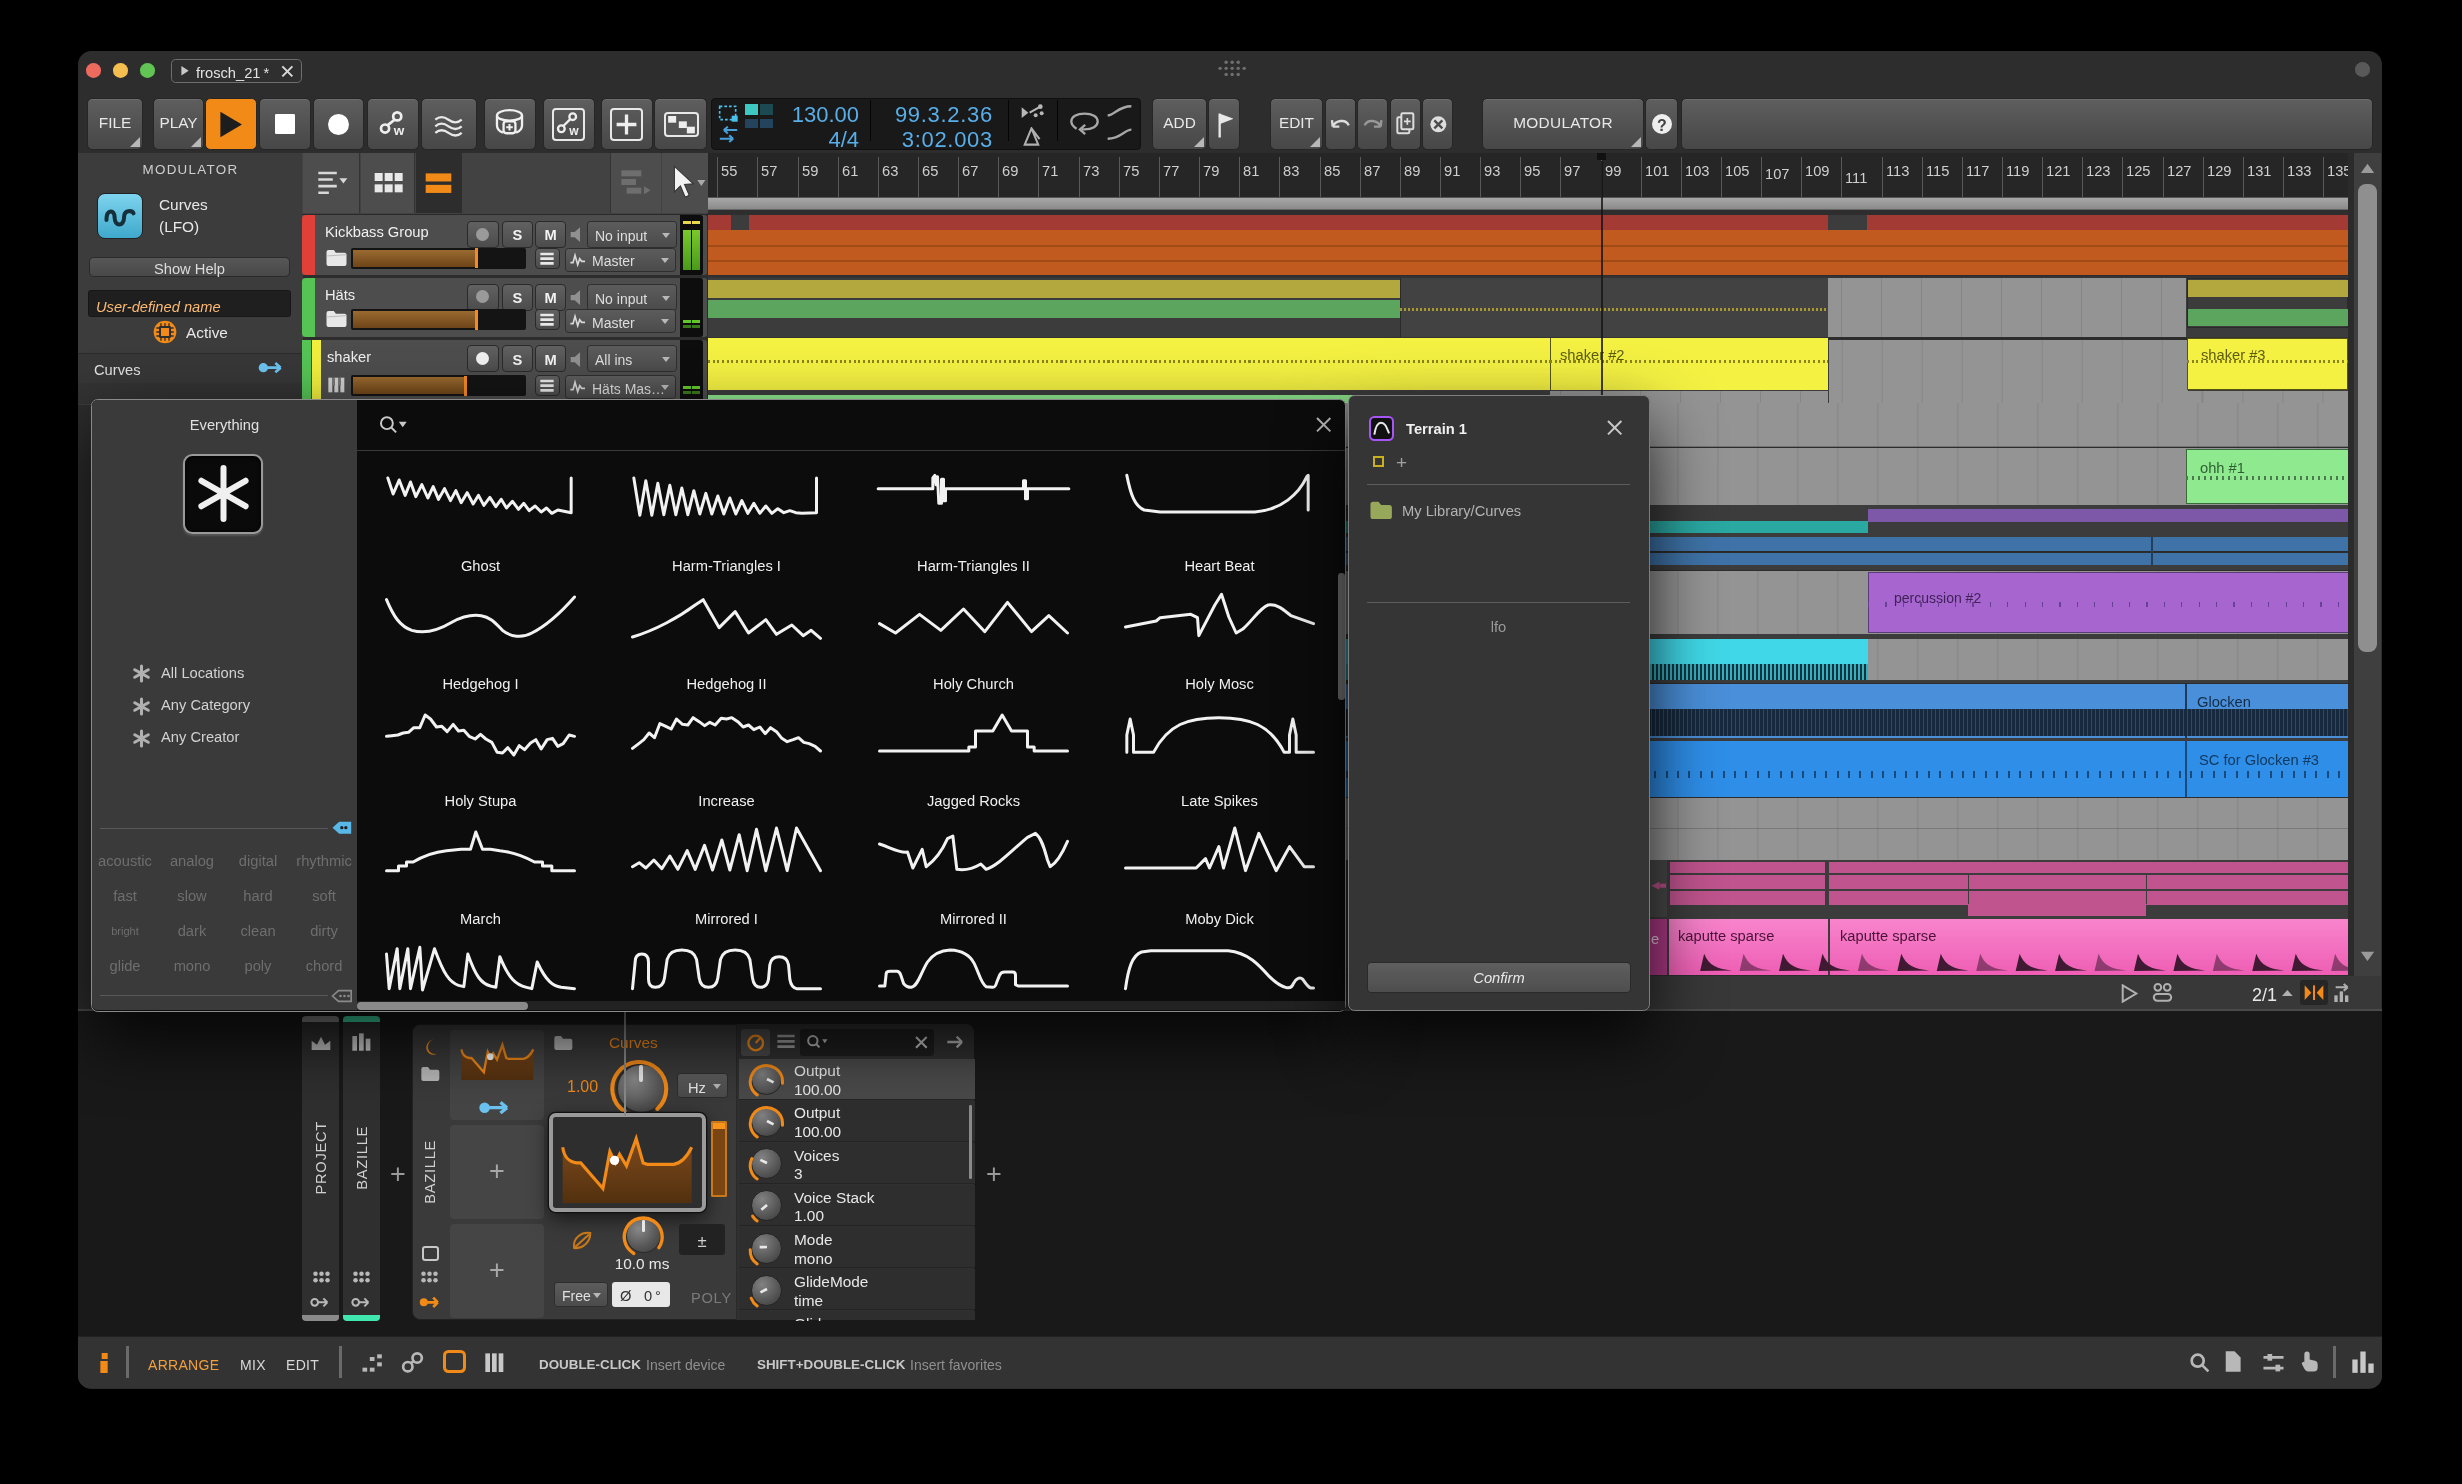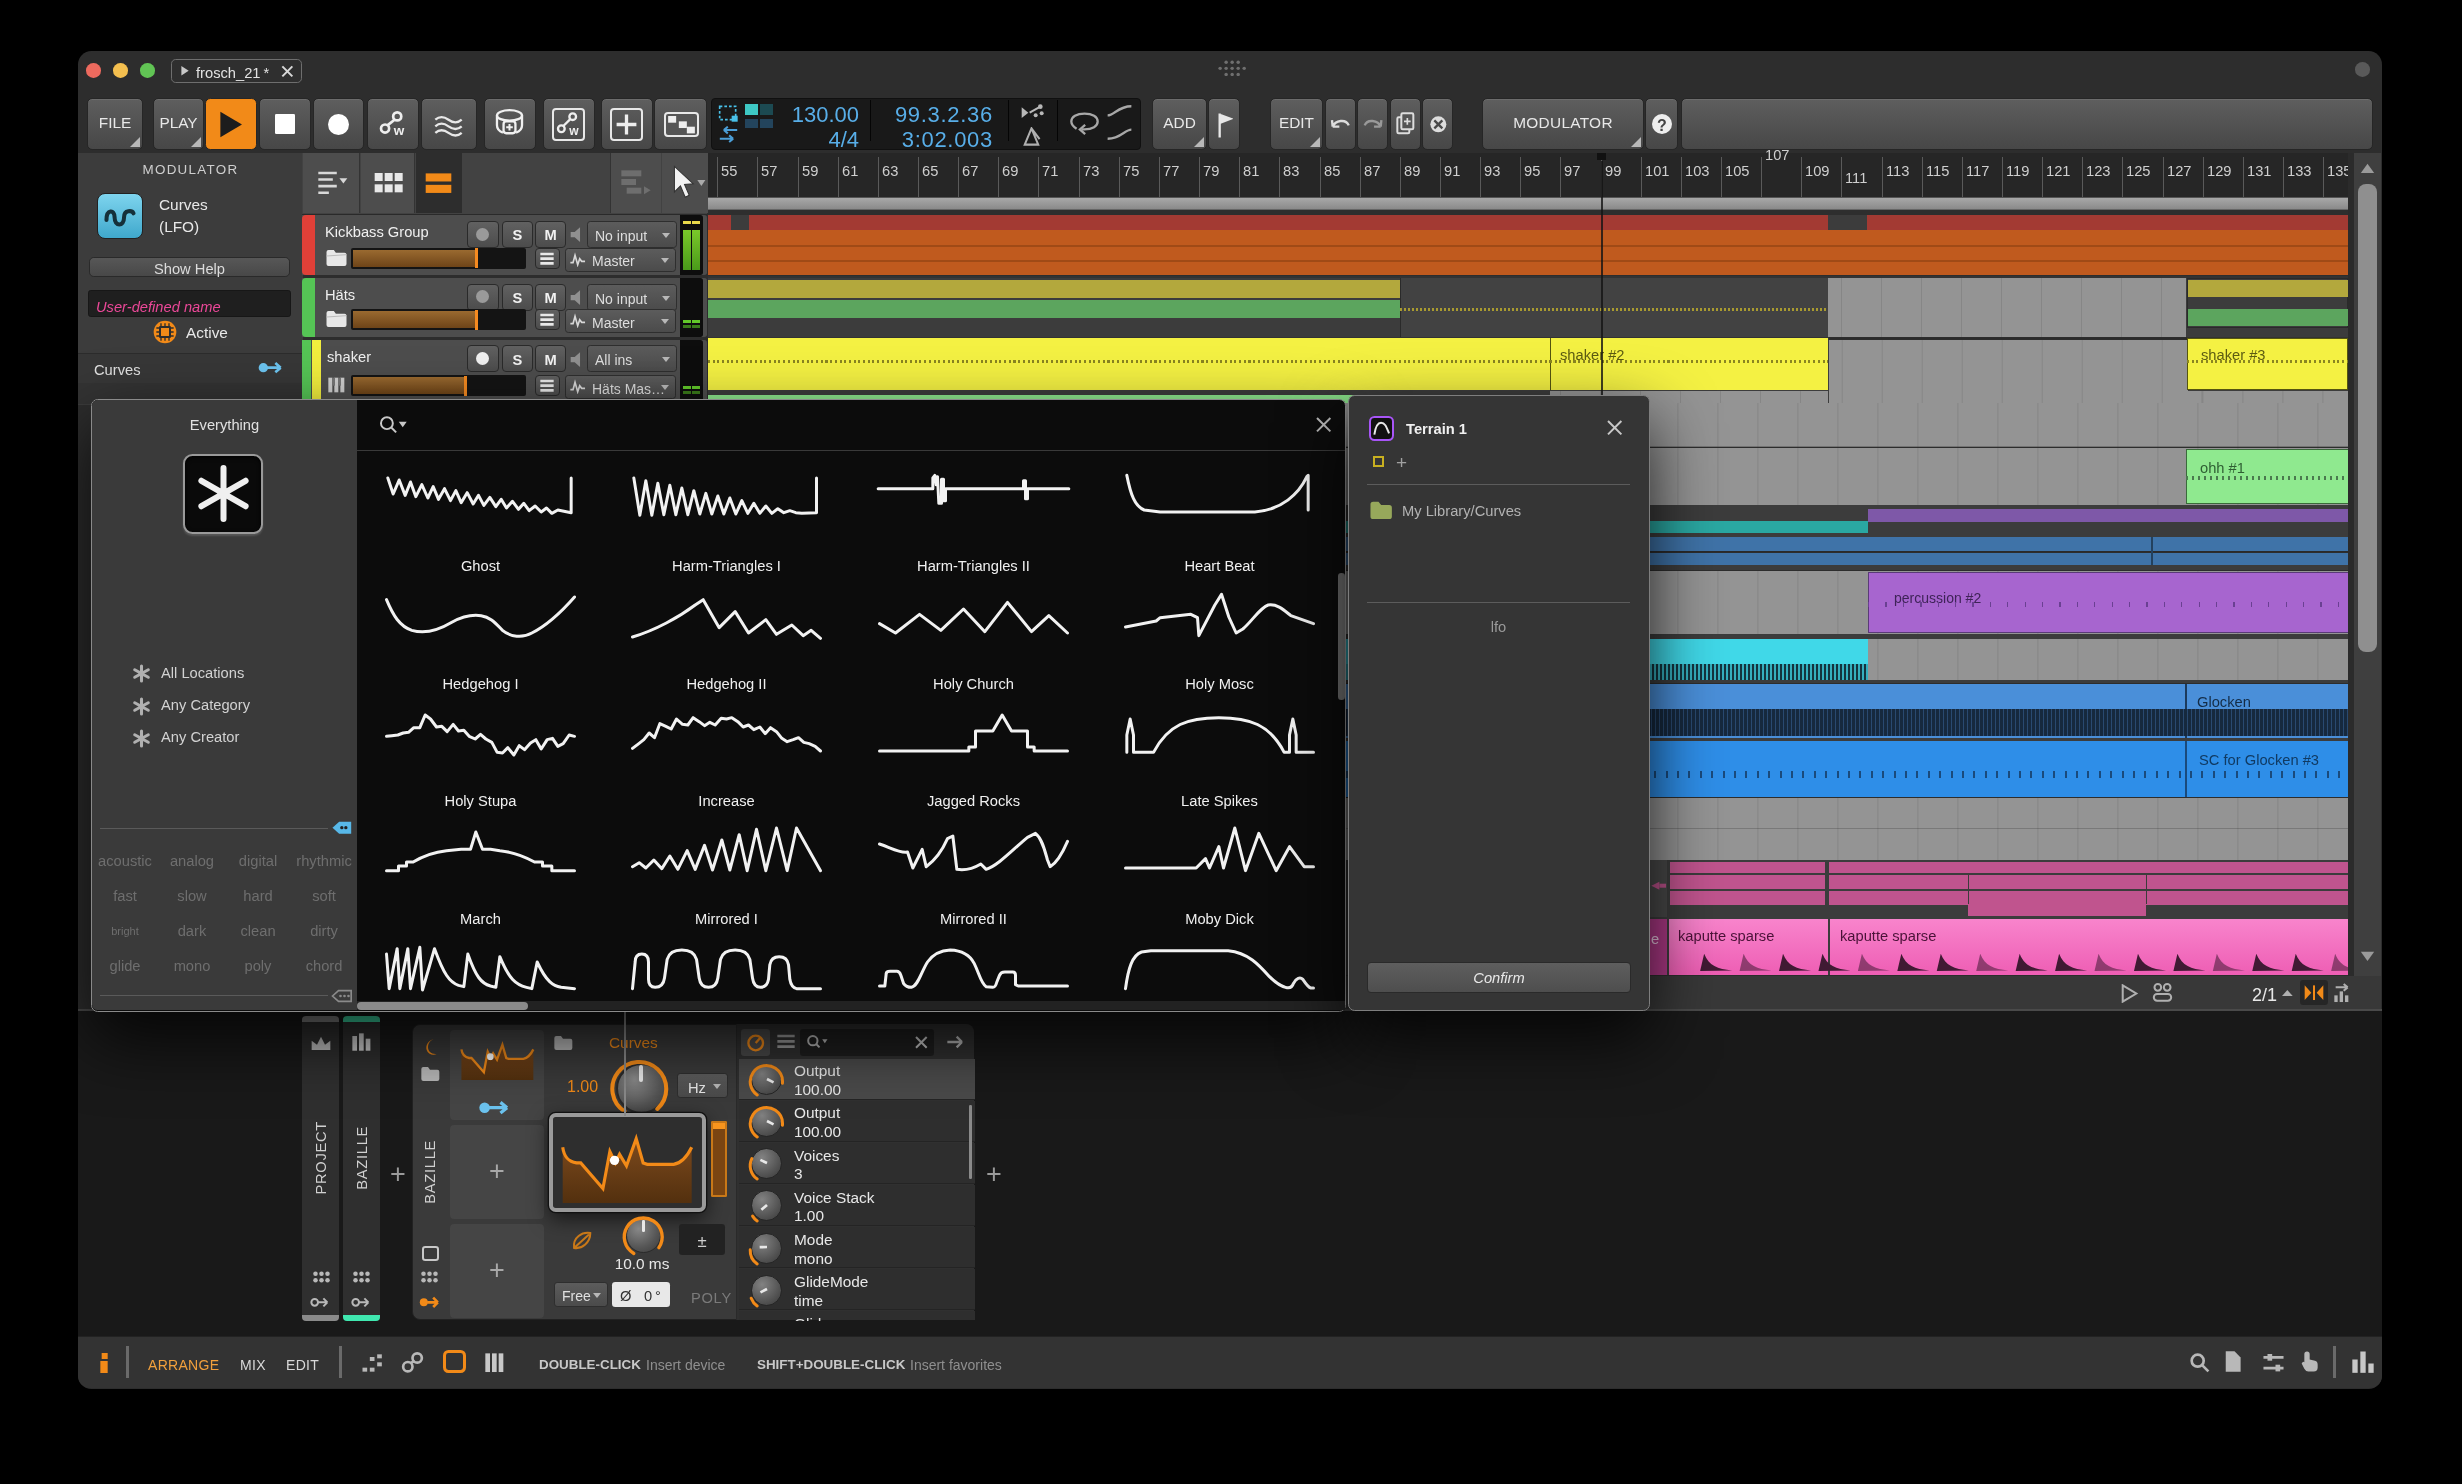--- a/index.html
+++ b/index.html
@@ -165,21 +165,21 @@
 <div class="t" style="left:78px;top:161px;width:225px;text-align:center;font-size:13.4px;line-height:17.4px;color:#cfcfcf;letter-spacing:1.3px;">MODULATOR</div>
 <div class="" style="left:97px;top:193px;width:46px;height:46px;background:linear-gradient(#7ed4ee,#3fa8cc);border-radius:8px;border:1.3px solid #222;"></div>
 <svg style="position:absolute;left:97px;top:193px;" width="46" height="46" viewBox="0 0 68 68">
     <path d="M14,40 C14,24 26,24 26,36 C26,50 40,50 40,36 C40,24 52,26 54,30" stroke="#15303a" stroke-width="6" fill="none" stroke-linecap="round"></path>
   </svg>
 <div class="t " style="left:159px;top:195px;font-size:15.4px;line-height:19.4px;color:#e8e8e8;">Curves</div>
 <div class="t " style="left:159px;top:217px;font-size:15.4px;line-height:19.4px;color:#e8e8e8;">(LFO)</div>
 <div class="" style="left:89px;top:257px;width:201px;height:20px;background:linear-gradient(#575757,#484848);border-radius:4.7px;border:0.7px solid #2a2a2a;"></div>
 <div class="t" style="left:89px;top:260px;width:201px;text-align:center;font-size:14.7px;line-height:19px;color:#dcdcdc;">Show Help</div>
 <div class="" style="left:88px;top:290px;width:203px;height:27px;background:#1f1f1f;border-radius:2.7px;border:0.7px solid #171717;"></div>
-<div class="t " style="left:96px;top:298px;font-size:14.7px;line-height:19px;color:#ec4899;font-style:italic;">User-defined name</div>
+<div class="t " style="left:96px;top:298px;font-size:14.7px;line-height:19px;color:#fdba74;font-style:italic;">User-defined name</div>
 <svg style="position:absolute;left:153px;top:320px;" width="24" height="24" viewBox="0 0 36 36">
     <circle cx="18" cy="18" r="17" fill="#f28a18"></circle>
     <rect x="9" y="9" width="18" height="18" rx="2" fill="#2d2d2d"></rect>
     <rect x="12" y="12" width="12" height="12" fill="#f28a18"></rect>
     <g stroke="#2d2d2d" stroke-width="2">
       <path d="M12,5 V9 M18,5 V9 M24,5 V9 M12,27 V31 M18,27 V31 M24,27 V31 M5,12 H9 M5,18 H9 M5,24 H9 M27,12 H31 M27,18 H31 M27,24 H31"></path>
     </g>
   </svg>
 <div class="t " style="left:186px;top:323px;font-size:15.4px;line-height:19.4px;color:#e8e8e8;">Active</div>
 <div class="" style="left:78px;top:353px;width:225px;height:31px;background:#373737;border-top:1.3px solid #2c2c2c;"></div>
@@ -385,21 +385,21 @@
 <div class="t " style="left:1564px;top:162px;font-size:14.7px;line-height:19px;color:#cfcfcf;">97</div>
 <div style="left:1601px;top:157px;width:0.7px;height:40px;background:#5a5a5a;"></div>
 <div class="t " style="left:1605px;top:162px;font-size:14.7px;line-height:19px;color:#cfcfcf;">99</div>
 <div style="left:1641px;top:157px;width:0.7px;height:40px;background:#5a5a5a;"></div>
 <div class="t " style="left:1645px;top:162px;font-size:14.7px;line-height:19px;color:#cfcfcf;">101</div>
 <div style="left:1681px;top:157px;width:0.7px;height:40px;background:#5a5a5a;"></div>
 <div class="t " style="left:1685px;top:162px;font-size:14.7px;line-height:19px;color:#cfcfcf;">103</div>
 <div style="left:1721px;top:157px;width:0.7px;height:40px;background:#5a5a5a;"></div>
 <div class="t " style="left:1725px;top:162px;font-size:14.7px;line-height:19px;color:#cfcfcf;">105</div>
 <div style="left:1761px;top:157px;width:0.7px;height:40px;background:#5a5a5a;"></div>
-<div class="t " style="left:1765px;top:146px;font-size:14.7px;line-height:19px;color:#cfcfcf;">107</div>
+<div class="t " style="left:1765px;top:165px;font-size:14.7px;line-height:19px;color:#cfcfcf;">107</div>
 <div style="left:1801px;top:157px;width:0.7px;height:40px;background:#5a5a5a;"></div>
 <div class="t " style="left:1805px;top:162px;font-size:14.7px;line-height:19px;color:#cfcfcf;">109</div>
 <div style="left:1841px;top:157px;width:0.7px;height:40px;background:#5a5a5a;"></div>
 <div class="t " style="left:1845px;top:162px;font-size:14.7px;line-height:19px;color:#cfcfcf;margin-top:7px;">111</div>
 <div style="left:1882px;top:157px;width:0.7px;height:40px;background:#5a5a5a;"></div>
 <div class="t " style="left:1886px;top:162px;font-size:14.7px;line-height:19px;color:#cfcfcf;">113</div>
 <div style="left:1922px;top:157px;width:0.7px;height:40px;background:#5a5a5a;"></div>
 <div class="t " style="left:1926px;top:162px;font-size:14.7px;line-height:19px;color:#cfcfcf;">115</div>
 <div style="left:1962px;top:157px;width:0.7px;height:40px;background:#5a5a5a;"></div>
 <div class="t " style="left:1966px;top:162px;font-size:14.7px;line-height:19px;color:#cfcfcf;">117</div>

